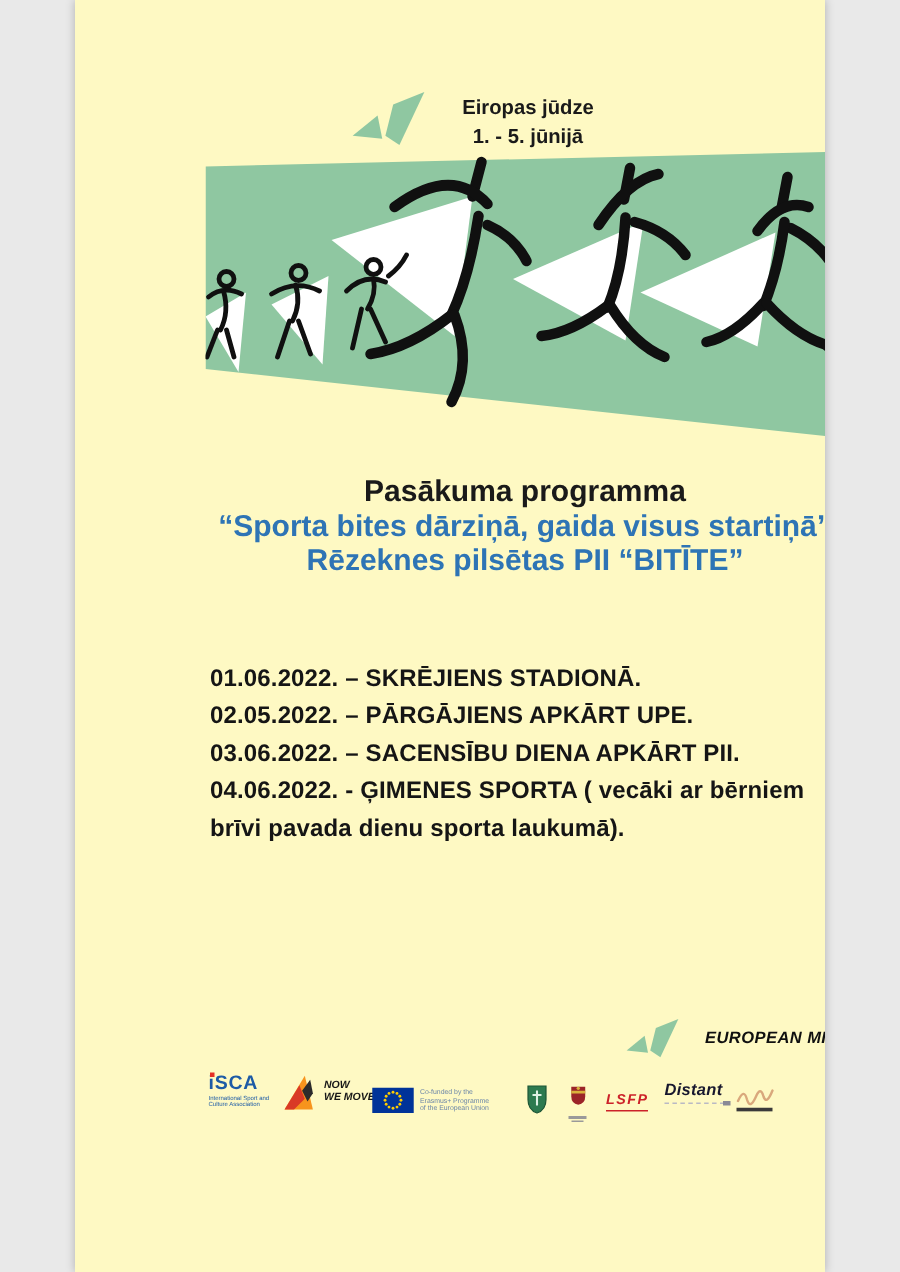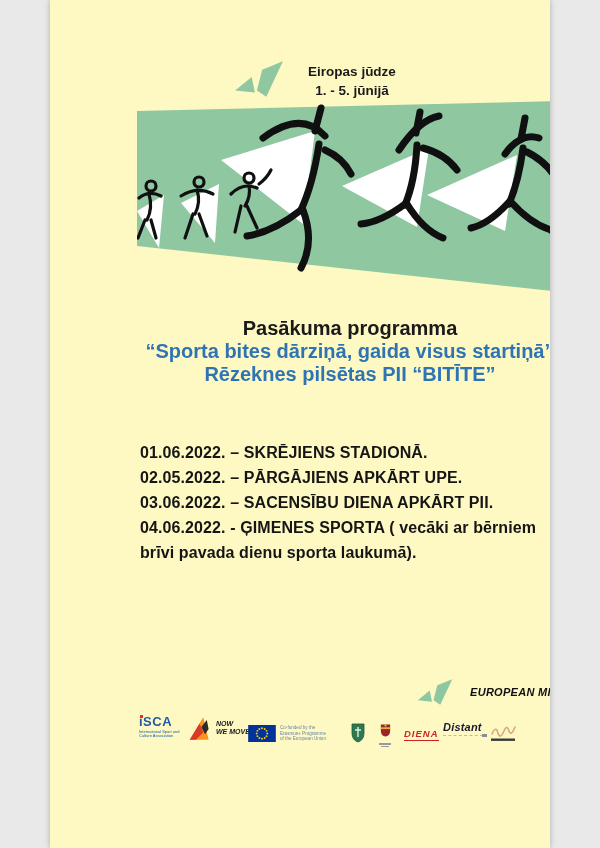--- a/index.html
+++ b/index.html
@@ -204,21 +204,21 @@
   <div class="sponsor crest-red">
     <svg viewBox="0 0 14 16">
       <path d="M2,2 h10 v7 q0,5 -5,6 q-5,-1 -5,-6 Z" fill="#9b2428"></path>
       <path d="M2,5 h10 v2 h-10 Z" fill="#d9b13b"></path>
       <circle cx="7" cy="3.2" r="1.2" fill="#d9b13b"></circle>
     </svg>
     <div class="crest-cap"></div>
     <div class="crest-cap short"></div>
   </div>
 
-  <div class="sponsor lsfp">DIENA</div>
+  <div class="sponsor lsfp">LSFP</div>
 
   <div class="sponsor distant">
     <div class="distant-word">Distant</div>
     <div class="distant-line"></div>
   </div>
 
   <svg class="sponsor script-logo" viewBox="0 0 26 20">
     <path d="M2,10 q4,-9 6,-1 q2,7 6,-2 q3,-7 5,0 q2,6 6,-4" stroke="#d9a87c" stroke-width="1.6" fill="none" stroke-linecap="round"></path>
     <rect x="1" y="14.5" width="24" height="2.4" fill="#3a3a3a"></rect>
   </svg>

